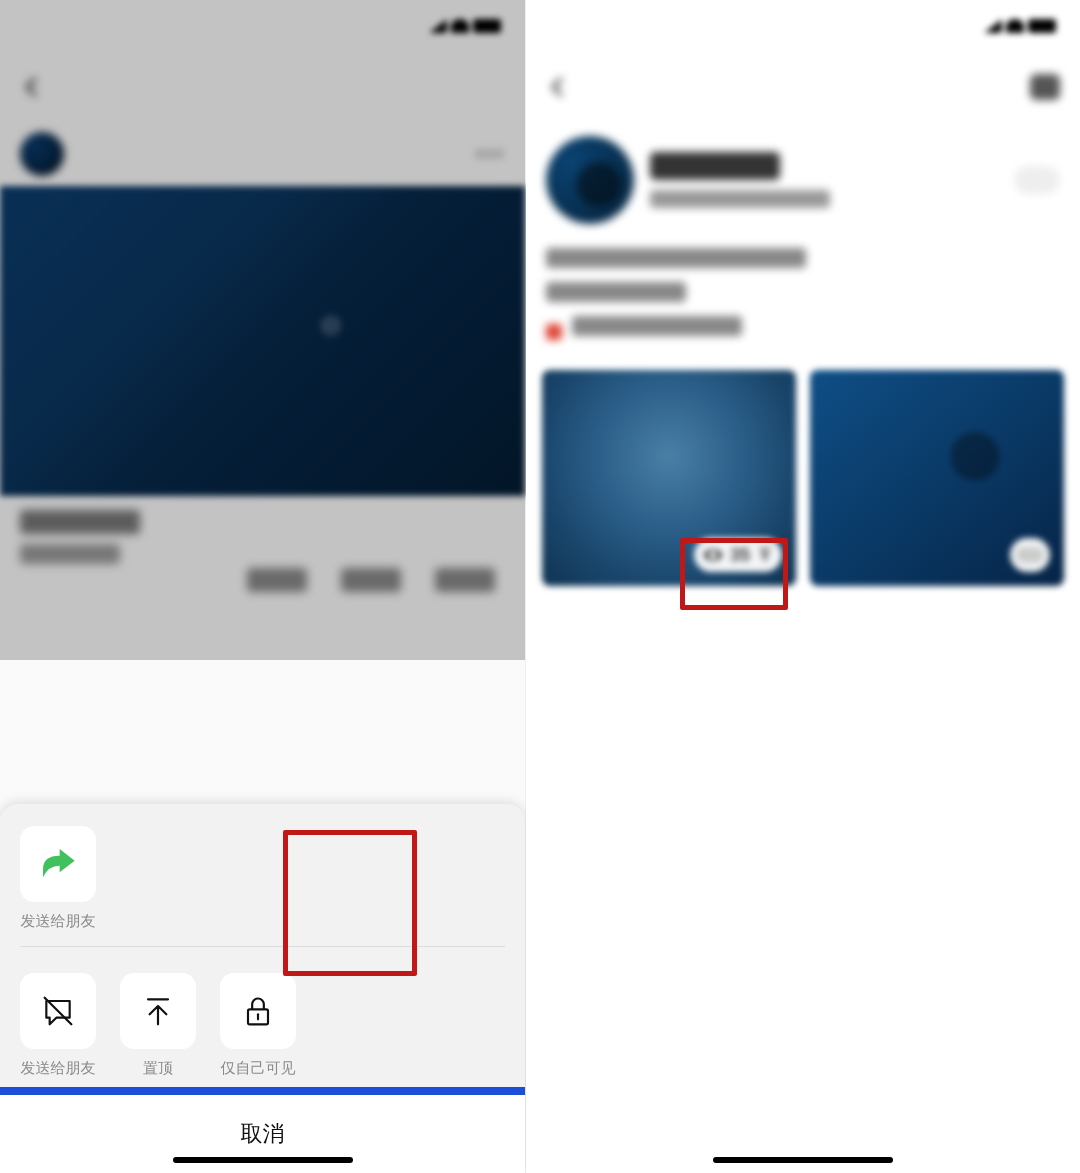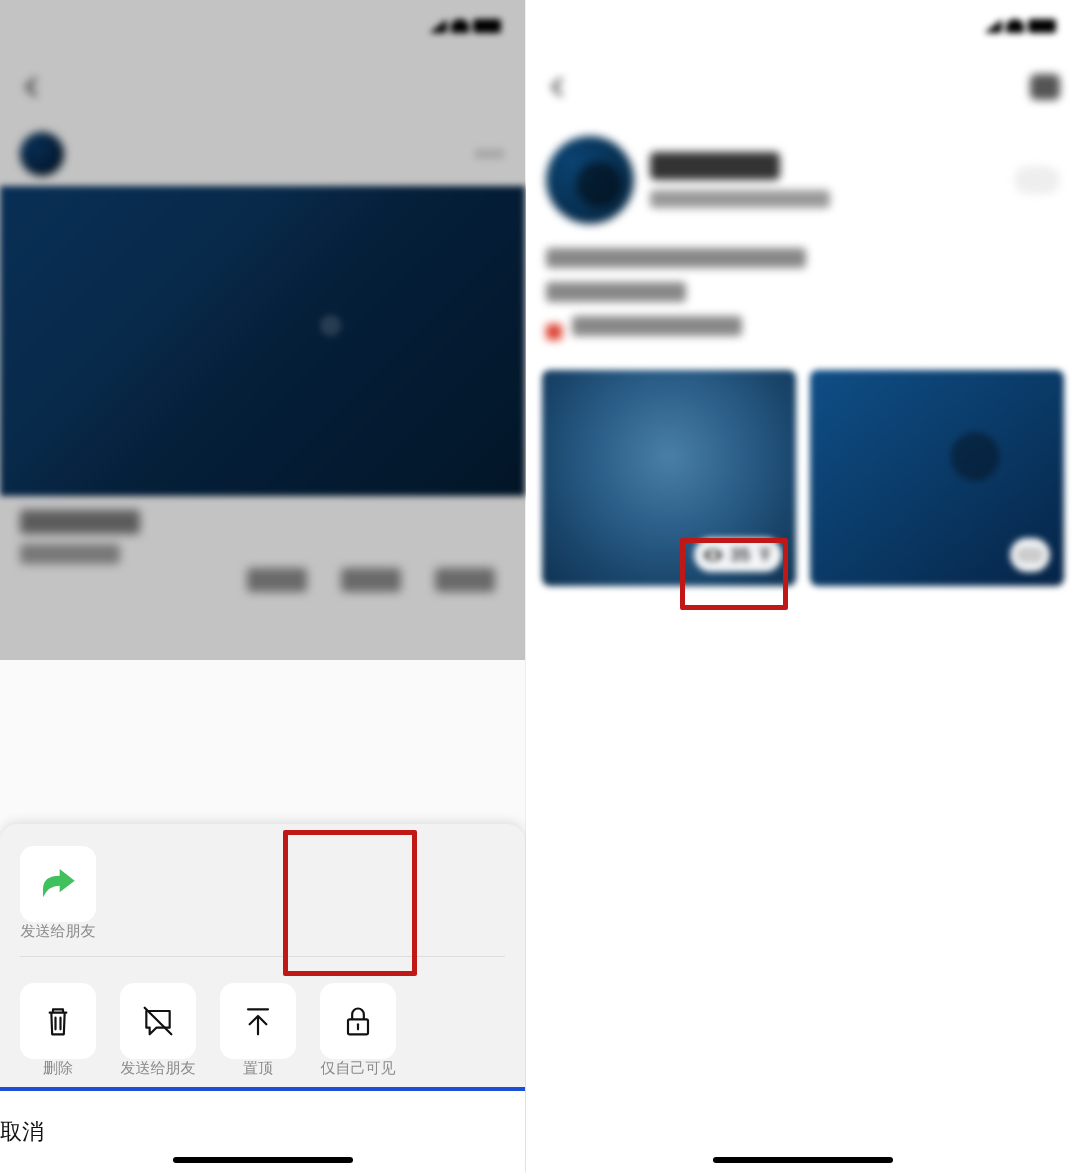--- a/index.html
+++ b/index.html
@@ -47,28 +47,28 @@
   .action-row{ height:42px; display:flex; justify-content:flex-end; gap:34px; padding:0 30px; filter:blur(5px);}
   .act{ width:60px; height:24px; background:#888; border-radius:4px;}
 
   
   .dim{ position:absolute; left:0; right:0; top:0; height:660px; background:rgba(0,0,0,.22); pointer-events:none;}
 
   
   .sheet{ position:absolute; left:0; right:0; bottom:0; background:#f2f2f2; border-top-left-radius:18px; border-top-right-radius:18px; box-shadow:0 -2px 12px rgba(0,0,0,.12); }
   .sheet-row{ display:flex; gap:24px; padding:22px 20px 10px; }
   .sheet-sep{ height:1px; background:#ddd; margin:6px 20px 0;}
-  .tile{ width:76px; display:flex; flex-direction:column; align-items:center; position:relative;}
+  .tile{ width:76px; display:flex; flex-direction:column; align-items:center; gap:10px; position:relative;}
   .tile .box{ width:76px; height:76px; background:#fff; border-radius:14px; display:flex; align-items:center; justify-content:center;}
   .tile .lbl{ font-size:15px; color:#8a8a8a; text-align:center; line-height:1.2;}
   .tile svg{ width:40px; height:40px; }
 
   .highlight{ border:5px solid #c01717; border-radius:2px; position:absolute; pointer-events:none; }
 
-  .cancel-bar{ height:86px; background:#fff; display:flex; align-items:center; justify-content:flex-start; font-size:22px; color:#111; border-top:4px solid #1d4ed8;}
+  .cancel-bar{ height:86px; background:#fff; display:flex; align-items:center; justify-content:center; font-size:22px; color:#111; border-top:8px solid #1d4ed8;}
   .home-ind{ position:absolute; bottom:10px; left:50%; transform:translateX(-50%); width:180px; height:6px; background:#000; border-radius:3px;}
 
   
   .pinwheel{ width:46px; height:46px; position:relative;}
   .pinwheel .wedge{ position:absolute; left:50%; top:50%; width:22px; height:22px; transform-origin:0 0; border-radius:0 22px 0 0;}
   
   .profile{ padding:14px 20px 10px; filter:blur(4px);}
   .prof-top{ display:flex; align-items:center; gap:16px;}
   .avatar2{ width:88px; height:88px; border-radius:50%; background: radial-gradient(circle at 60% 55%, rgba(0,0,0,.5) 0 22px, rgba(0,0,0,0) 23px), radial-gradient(circle at 30% 30%, #0a4372, #052139);}
   .pname{ font-size:24px; font-weight:700; color:#222; height:28px; width:130px; background:#333; border-radius:5px; margin-bottom:10px;}
@@ -151,28 +151,20 @@
             <path d="M6 30 Q6 14 26 14 L26 6 L44 20 L26 34 L26 26 Q12 26 6 40 Z" fill="#41c05e"></path>
           </svg>
         </div>
         <div class="lbl">发送给朋友</div>
       </div>
     </div>
 
     <div class="sheet-sep"></div>
 
     <div class="sheet-row" style="padding-top:26px;">
-      <div class="tile">
-        <div class="box">
-          <svg viewBox="0 0 48 48">
-            <path d="M14 14 H34 M18 14 V10 H30 V14 M16 14 L17 40 H31 L32 14 M21 20 V34 M27 20 V34" stroke="#111" stroke-width="2.6" fill="none" stroke-linecap="round" stroke-linejoin="round"></path>
-          </svg>
-        </div>
-        <div class="lbl">删除</div>
-      </div>
 
       <div class="tile">
         <div class="box">
           <svg viewBox="0 0 48 48">
             <path d="M10 12 H38 V32 H22 L14 40 V32 H10 Z" stroke="#111" stroke-width="2.6" fill="none" stroke-linejoin="round"></path>
             <path d="M8 8 L40 40" stroke="#111" stroke-width="2.6" stroke-linecap="round"></path>
           </svg>
         </div>
         <div class="lbl">发送给朋友</div>
       </div>

